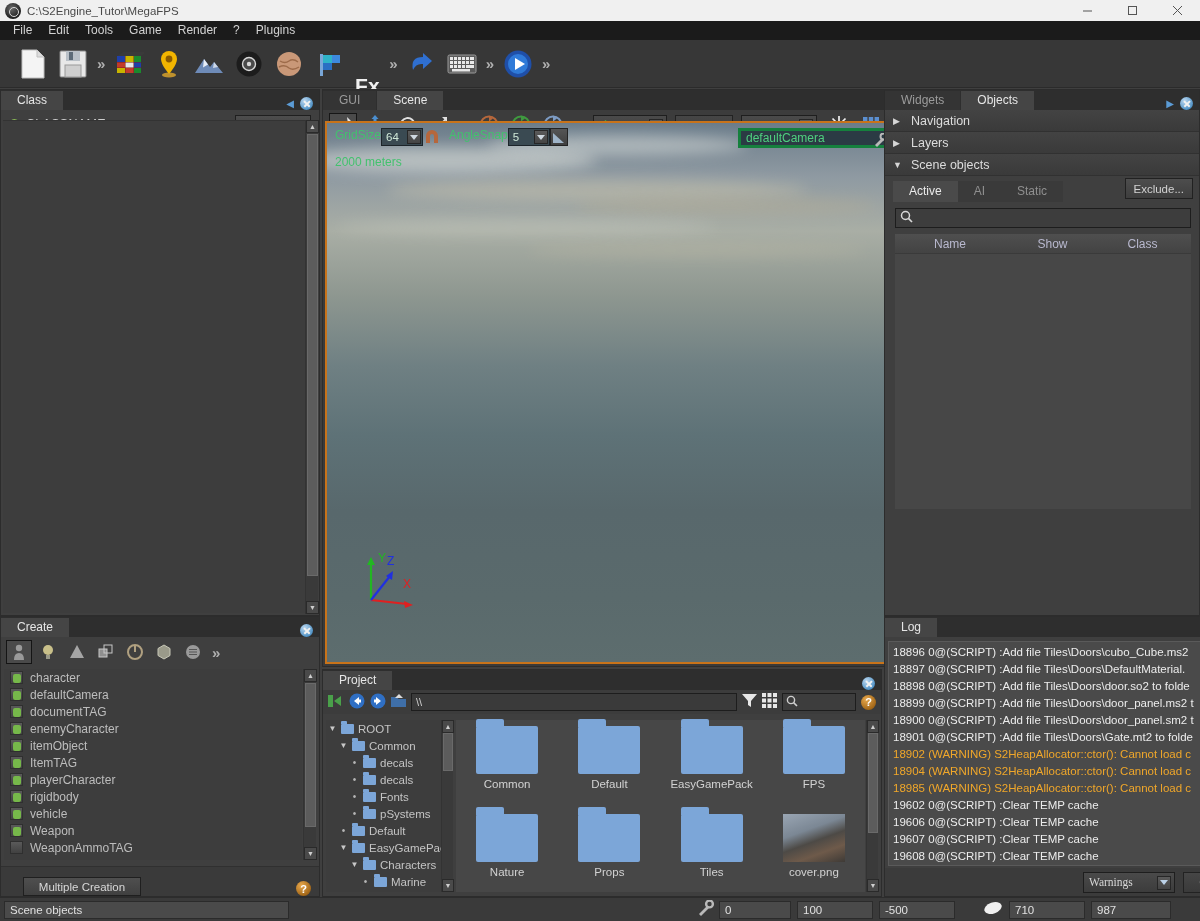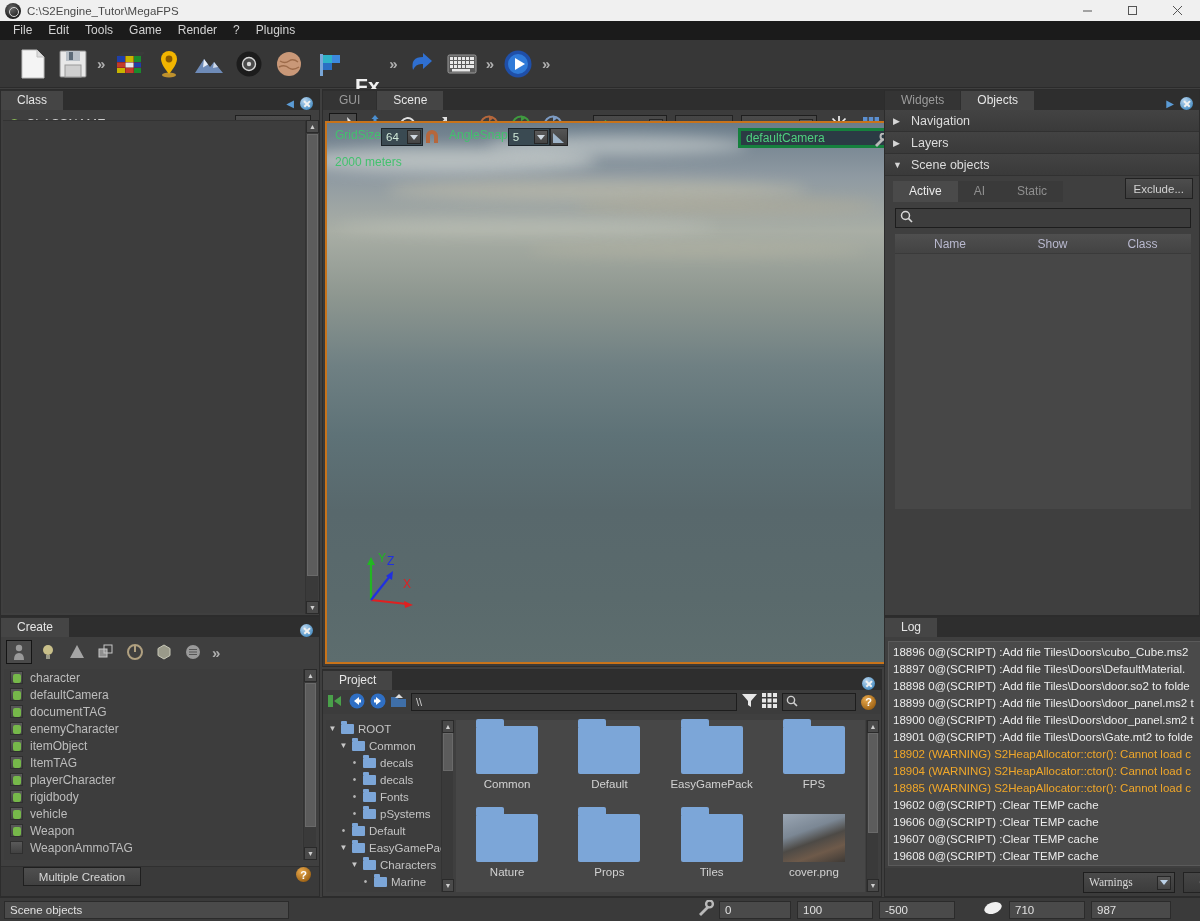--- a/index.html
+++ b/index.html
@@ -100,21 +100,21 @@
   .cti { width: 26px; height: 24px; display:flex; align-items:center; justify-content:center; }
   .cti.sel { border: 1px solid #151515; background: #4a4a4a; }
   .create-list { position: absolute; left: 3px; top: 52px; right: 17px; bottom: 36px;
                  background: #3d3d3d; overflow: hidden; }
   .cl-row { height: 17px; display: flex; align-items: center; padding-left: 6px; gap: 7px; }
   .cl-ico { width: 13px; height: 13px; flex: none; border: 1px solid #2f2f2f;
             background: linear-gradient(#5a5a5a,#414141); position: relative; }
   .cl-ico i { position:absolute; left:2px; top:1.5px; width:8px; height:9px; background:#76b84a; border-radius:2px; }
   .cl-label { color: #bdbdbd; font-size: 12px; white-space: nowrap; }
   .create-foot { position:absolute; left:0; right:0; bottom:0; height:30px; background:#3a3a3a;
-                 border-top:1px solid #303030; display:flex; align-items:flex-start; }
+                 border-top:1px solid #303030; display:flex; align-items:flex-end; }
   .mc-btn { margin-left: 22px; width: 118px; height: 19px; background: linear-gradient(#4f4f4f,#404040);
             border:1px solid #1f1f1f; color:#d8d8d8; font-size:11.5px; display:flex;
             align-items:center; justify-content:center; }
   .helpdot { margin-left:auto; margin-right:8px; width:15px; height:15px; border-radius:50%;
              background: radial-gradient(circle at 35% 30%, #e8a84c, #9a5f12 80%);
              color:#fff; font-size:11px; font-weight:bold; display:flex; align-items:center; justify-content:center; }
 
   
   #scenePanel { left: 322px; top: 89px; width: 584px; height: 578px; background:#3a3a3a; }
   .scene-toolbar { height: 30px; display: flex; align-items: center; padding-left: 6px; gap: 4px;

